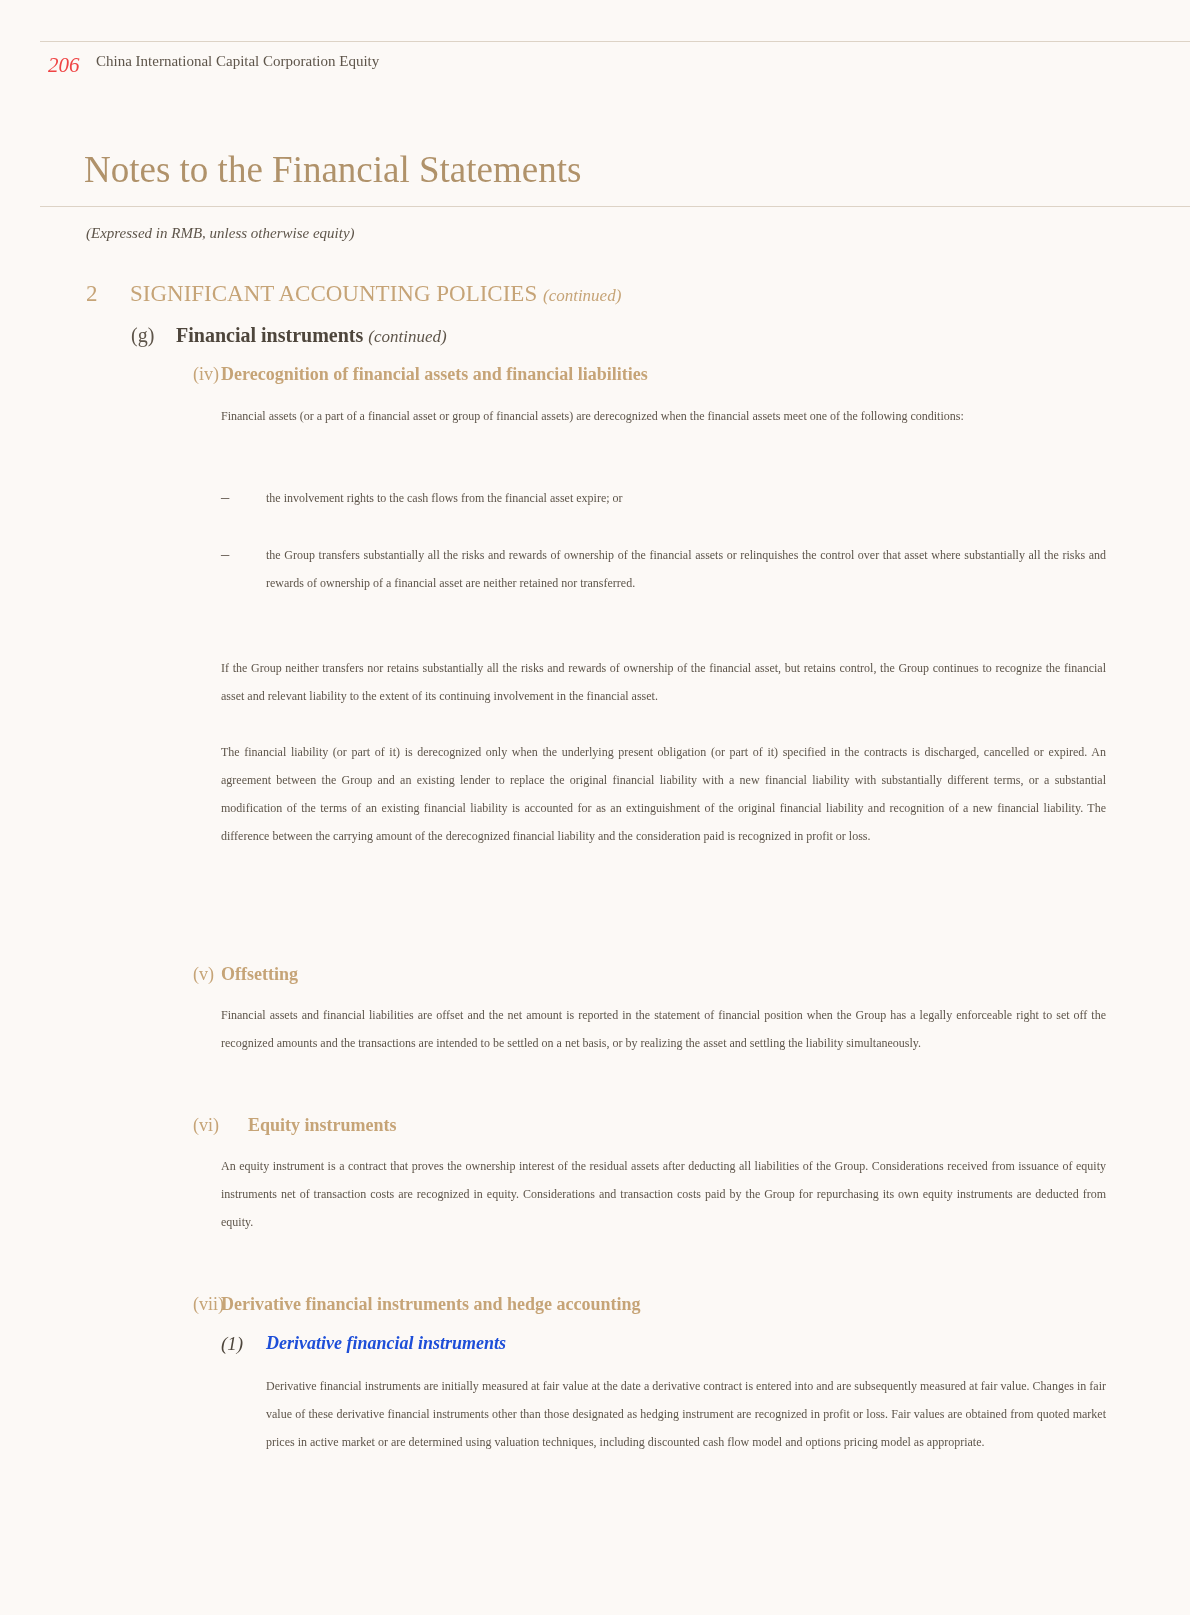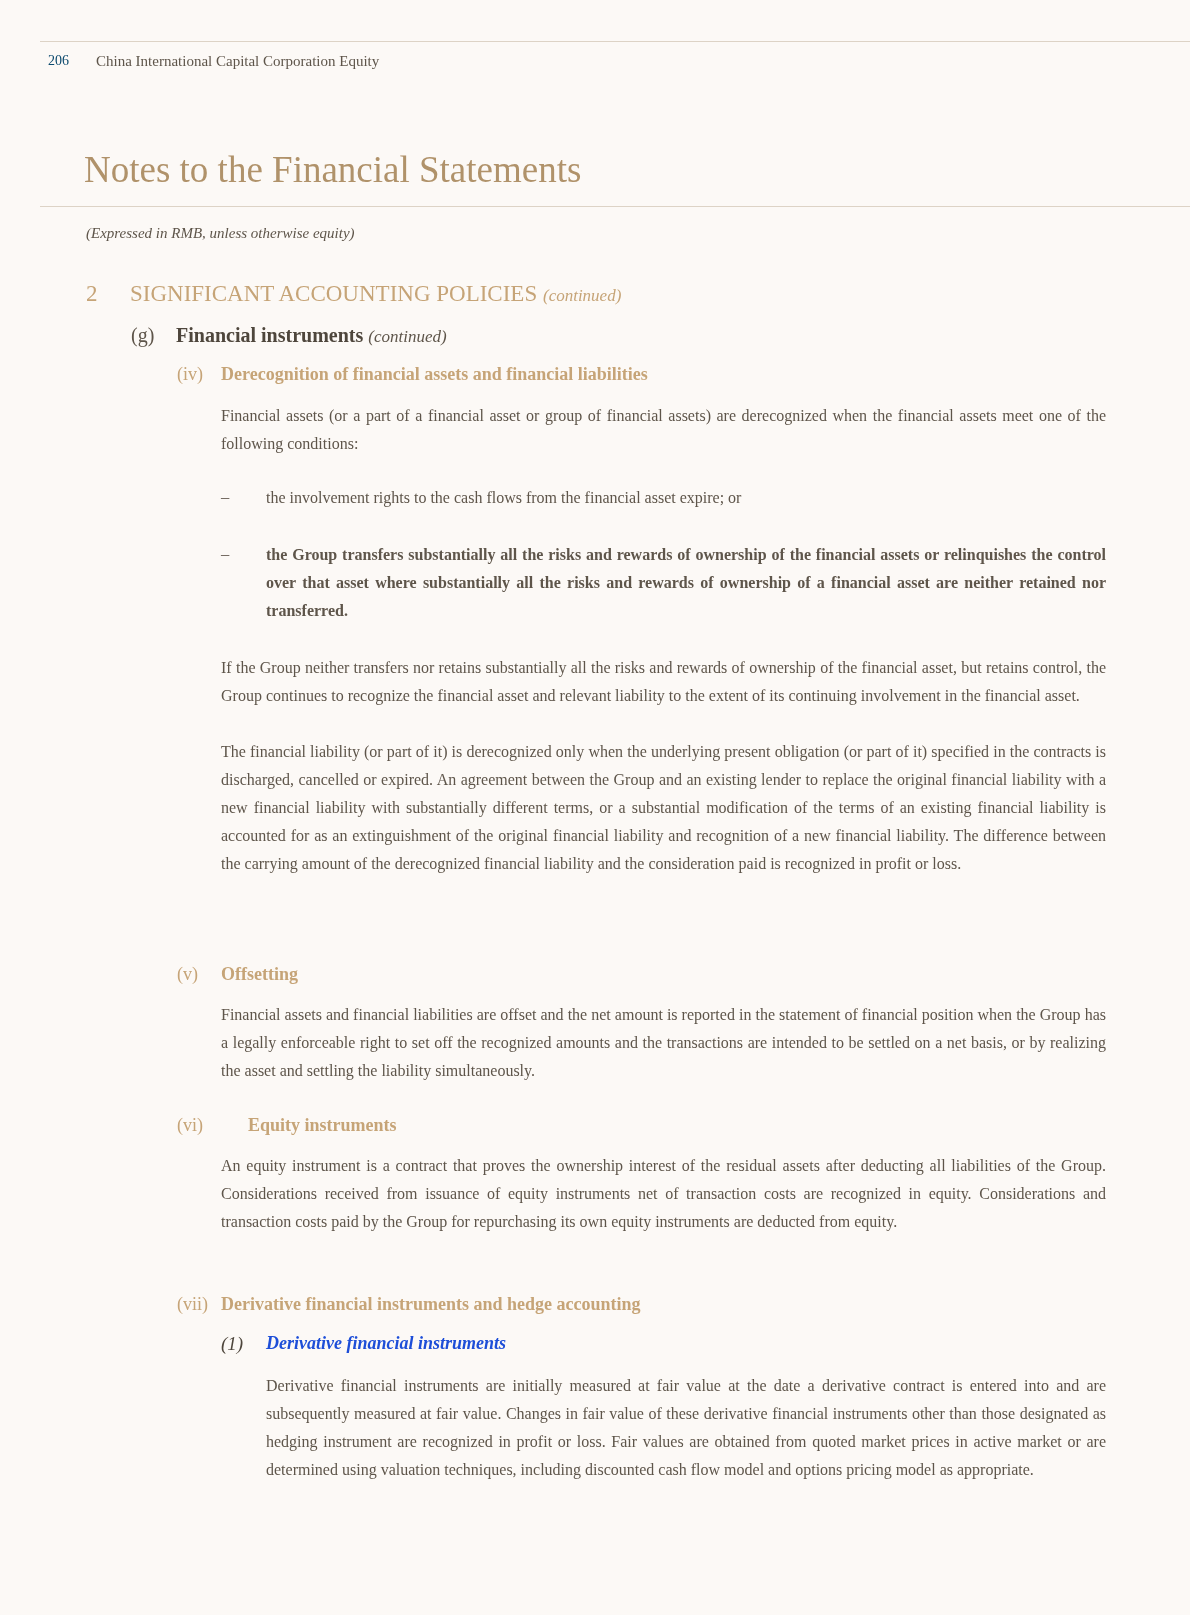--- a/index.html
+++ b/index.html
@@ -3,34 +3,34 @@
 <meta charset="utf-8">
 <style>
   html, body { margin:0; padding:0; }
   body {
     width:1190px; height:1615px; background:#fcf9f6; position:relative; overflow:hidden;
     font-family:"DejaVu Serif", "Liberation Serif", serif; color:#5e554a;
   }
   .abs { position:absolute; }
   .rule-top { left:40px; right:0; top:41px; height:1px; background:#ddd3c6; }
   .rule-title { left:40px; right:0; top:206px; height:1px; background:#ddd3c6; }
-  .page-num { left:48px; top:53px; font-size:14px; color:#0c4a6e; font-family:"Liberation Serif", serif; }
+  .page-num { left:48px; top:53px; font-size:21px; color:#ef4444; font-family:"Liberation Serif", serif;font-style:italic; }
   .company { left:96px; top:53px; font-size:15px; color:#5e554a; font-family:"Liberation Serif", serif; }
   .title { left:84px; top:148px; font-size:37px; color:#b0926a; font-family:"Liberation Serif", serif; }
   .subtitle { left:86px; top:225px; font-size:15px; font-style:italic; color:#5e554a; font-family:"Liberation Serif", serif; }
   .sec-num { left:86px; top:281px; font-size:23px; color:#c6a477; font-family:"Liberation Serif", serif; }
   .sec-title { left:130px; top:281px; font-size:23px; color:#c6a477; font-family:"Liberation Serif", serif; }
   .cont { font-style:italic; font-size:17px; color:#c6a477; }
   .g-label { left:131px; top:324px; font-size:20px; color:#5e554a; font-family:"Liberation Serif", serif; }
   .g-title { left:176px; top:324px; font-size:20px; color:#4e463c; font-family:"Liberation Serif", serif; font-weight:bold; }
   .g-title .c2 { font-style:italic; font-weight:normal; font-size:17px; color:#5e554a; }
-  .sub-label { font-size:18px; color:#c6a477; font-family:"Liberation Serif", serif; }
+  .sub-label { font-size:18px; color:#c6a477; font-family:"Liberation Serif", serif;margin-left:16px; }
   .sub-title { font-size:18px; color:#c6a477; font-family:"Liberation Serif", serif; font-weight:bold; }
   .para {
-    font-family:"Liberation Serif", serif; font-size:16px; line-height:28px; color:#5e554a;
+    font-family:"Liberation Serif", serif; font-size:12px; line-height:28px; color:#5e554a;
     text-align:justify;
   }
   .dash { font-size:16.5px; color:#5e554a; font-family:"Liberation Serif", serif; }
   .it-label { font-size:19px; font-style:italic; color:#4e463c; font-family:"Liberation Serif", serif; }
   .it-title { font-size:18px; font-style:italic; font-weight:bold; color:#1d4ed8; font-family:"Liberation Serif", serif;text-align:right; }
 </style>
 </head>
 <body>
 
 <div class="abs rule-top"></div>
@@ -47,21 +47,21 @@
 <div class="abs g-label">(g)</div>
 <div class="abs g-title"><span>Financial instruments</span> <span class="c2">(continued)</span></div>
 
 <div class="abs sub-label" style="left:177px; top:364px;">(iv)</div>
 <div class="abs sub-title" style="left:221px; top:364px;text-align:center;">Derecognition of financial assets and financial liabilities</div>
 <div class="abs para" style="left:221px; top:402px; width:885px;">Financial assets (or a part of a financial asset or group of financial assets) are derecognized when the financial assets meet one of the following conditions:</div>
 
 <div class="abs dash" style="left:221px; top:487px;">–</div>
 <div class="abs para" style="left:266px; top:484px; width:840px;">the involvement rights to the cash flows from the financial asset expire; or</div>
 <div class="abs dash" style="left:221px; top:544px;">–</div>
-<div class="abs para" style="left:266px; top:541px; width:840px;font-weight:bold;">the Group transfers substantially all the risks and rewards of ownership of the financial assets or relinquishes the control over that asset where substantially all the risks and rewards of ownership of a financial asset are neither retained nor transferred.</div>
+<div class="abs para" style="left:266px; top:541px; width:840px;">the Group transfers substantially all the risks and rewards of ownership of the financial assets or relinquishes the control over that asset where substantially all the risks and rewards of ownership of a financial asset are neither retained nor transferred.</div>
 
 <div class="abs para" style="left:221px; top:654px; width:885px;">If the Group neither transfers nor retains substantially all the risks and rewards of ownership of the financial asset, but retains control, the Group continues to recognize the financial asset and relevant liability to the extent of its continuing involvement in the financial asset.</div>
 <div class="abs para" style="left:221px; top:738px; width:885px;">The financial liability (or part of it) is derecognized only when the underlying present obligation (or part of it) specified in the contracts is discharged, cancelled or expired. An agreement between the Group and an existing lender to replace the original financial liability with a new financial liability with substantially different terms, or a substantial modification of the terms of an existing financial liability is accounted for as an extinguishment of the original financial liability and recognition of a new financial liability. The difference between the carrying amount of the derecognized financial liability and the consideration paid is recognized in profit or loss.</div>
 
 <div class="abs sub-label" style="left:177px; top:964px;">(v)</div>
 <div class="abs sub-title" style="left:221px; top:964px;">Offsetting</div>
 <div class="abs para" style="left:221px; top:1001px; width:885px;">Financial assets and financial liabilities are offset and the net amount is reported in the statement of financial position when the Group has a legally enforceable right to set off the recognized amounts and the transactions are intended to be settled on a net basis, or by realizing the asset and settling the liability simultaneously.</div>
 
 <div class="abs sub-label" style="left:177px; top:1115px;">(vi)</div>
 <div class="abs sub-title" style="left:221px; top:1115px;margin-left:27px;">Equity instruments</div>

